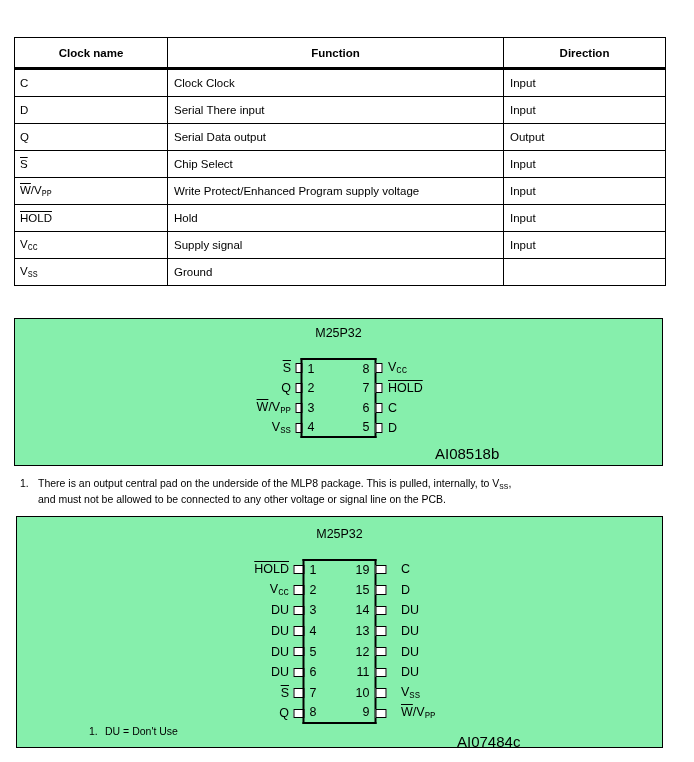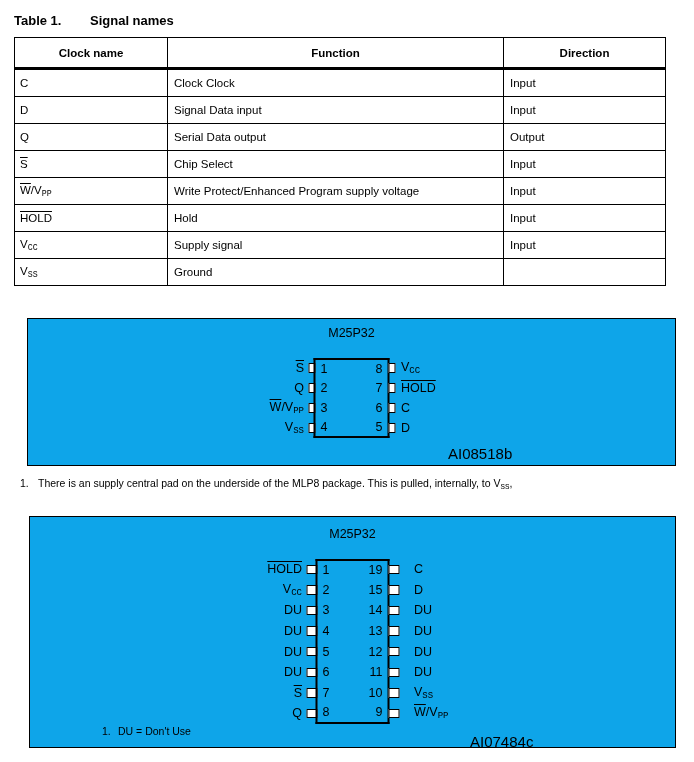--- a/index.html
+++ b/index.html
@@ -53,23 +53,22 @@
     overflow: hidden;
   }
   table.sig-table td.sig { padding-left: 5px; }
   
   .ov { text-decoration: overline; text-decoration-thickness: 1px; }
   .sub { font-size: 0.72em; vertical-align: -0.25em; font-family: Liberation Mono, monospace; }
   
   .figbox {
     position: absolute;
     border: 1.5px solid #000;
-    background: #0ea5e9;
+    background: #86efac;
     box-sizing: border-box;
-    margin-left: 13px;
   }
   .fig2 { left: 14px; top: 318px; width: 649px; height: 148px; }
   .fig3 { left: 16px; top: 516px; width: 647px; height: 232px; }
   .chip-name {
     position: absolute;
     left: 0; right: 0;
     text-align: center;
     font-size: 12.5px;
   }
   .fig2 .chip-name { top: 7px; }
@@ -131,24 +130,20 @@
     font-size: 10.5px;
     display: flex;
   }
   .fig-note .fn-num { width: 16px; }
 </style>
 </head>
 <body>
 
 <div class="page">
 
-  <div class="cap" style="top:13px">
-    <span class="cap-label">Table 1.</span>
-    <span>Signal names</span>
-  </div>
 
   <table class="sig-table">
     <colgroup>
         <col class="c1">
         <col class="c2">
         <col class="c3">
       </colgroup>
     <thead>
       <tr>
         <th>Clock name</th>
@@ -157,21 +152,21 @@
       </tr>
     </thead>
     <tbody>
         <tr>
           <td class="sig"><span>C</span></td>
           <td>Clock Clock</td>
           <td>Input</td>
         </tr>
         <tr>
           <td class="sig"><span>D</span></td>
-          <td>Signal Data input</td>
+          <td>Serial There input</td>
           <td>Input</td>
         </tr>
         <tr>
           <td class="sig"><span>Q</span></td>
           <td>Serial Data output</td>
           <td>Output</td>
         </tr>
         <tr>
           <td class="sig"><span class="ov">S</span></td>
           <td>Chip Select</td>
@@ -243,21 +238,21 @@
           </div>
           <div class="stub sr"></div>
           <div class="plabel r"><span>D</span></div>
         </div>
       </div>
     <div class="ai-code" style="left:420px; top:126px">AI08518b</div>
   </div>
 
   <div class="note">
     <span class="note-num">1.</span>
-    <span class="note-body"><span>There is an supply central pad on the underside of the MLP8 package. This is pulled, internally, to V</span><span class="sub">SS</span><span>,</span><br></span>
+    <span class="note-body"><span>There is an output central pad on the underside of the MLP8 package. This is pulled, internally, to V</span><span class="sub">SS</span><span>,</span><br><span>and must not be allowed to be connected to any other voltage or signal line on the PCB.</span></span>
   </div>
 
   <div class="figbox fig3">
     <div class="chip-name">M25P32</div>
     <div class="dip dip16">
         <div class="dip-row first">
           <div class="plabel l"><span class="ov">HOLD</span></div>
           <div class="stub sl"></div>
           <div class="body-cell">
             <span>1</span>

